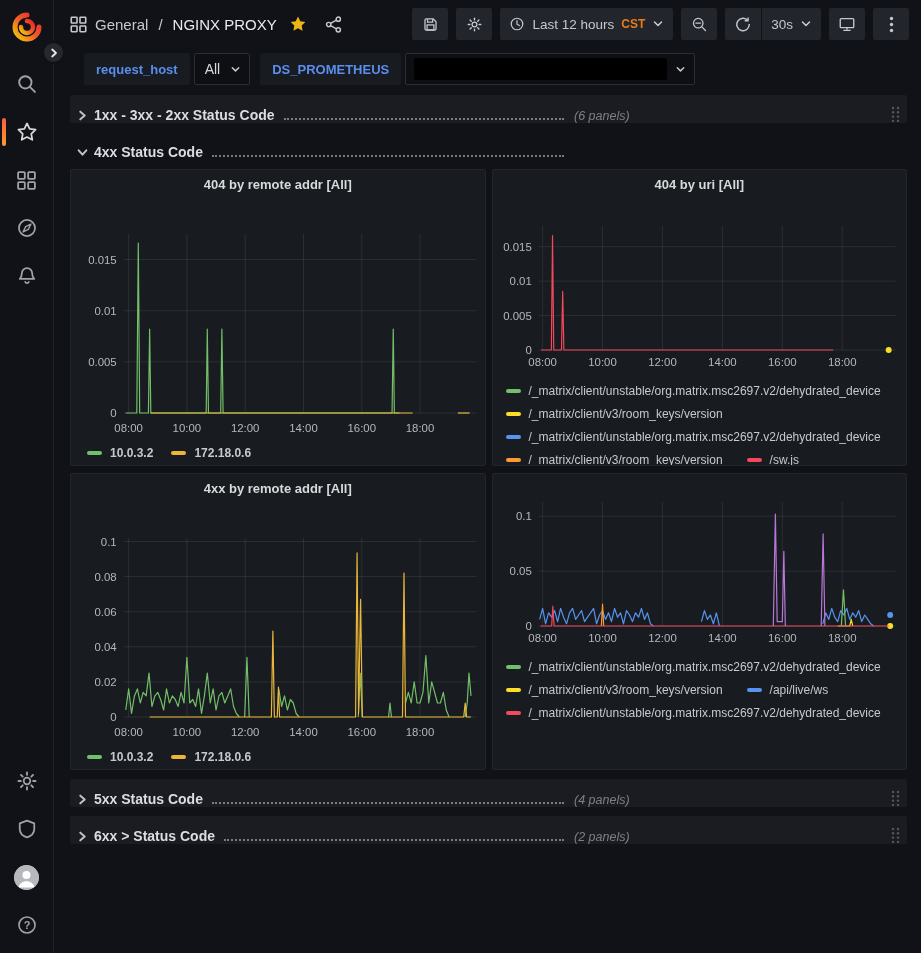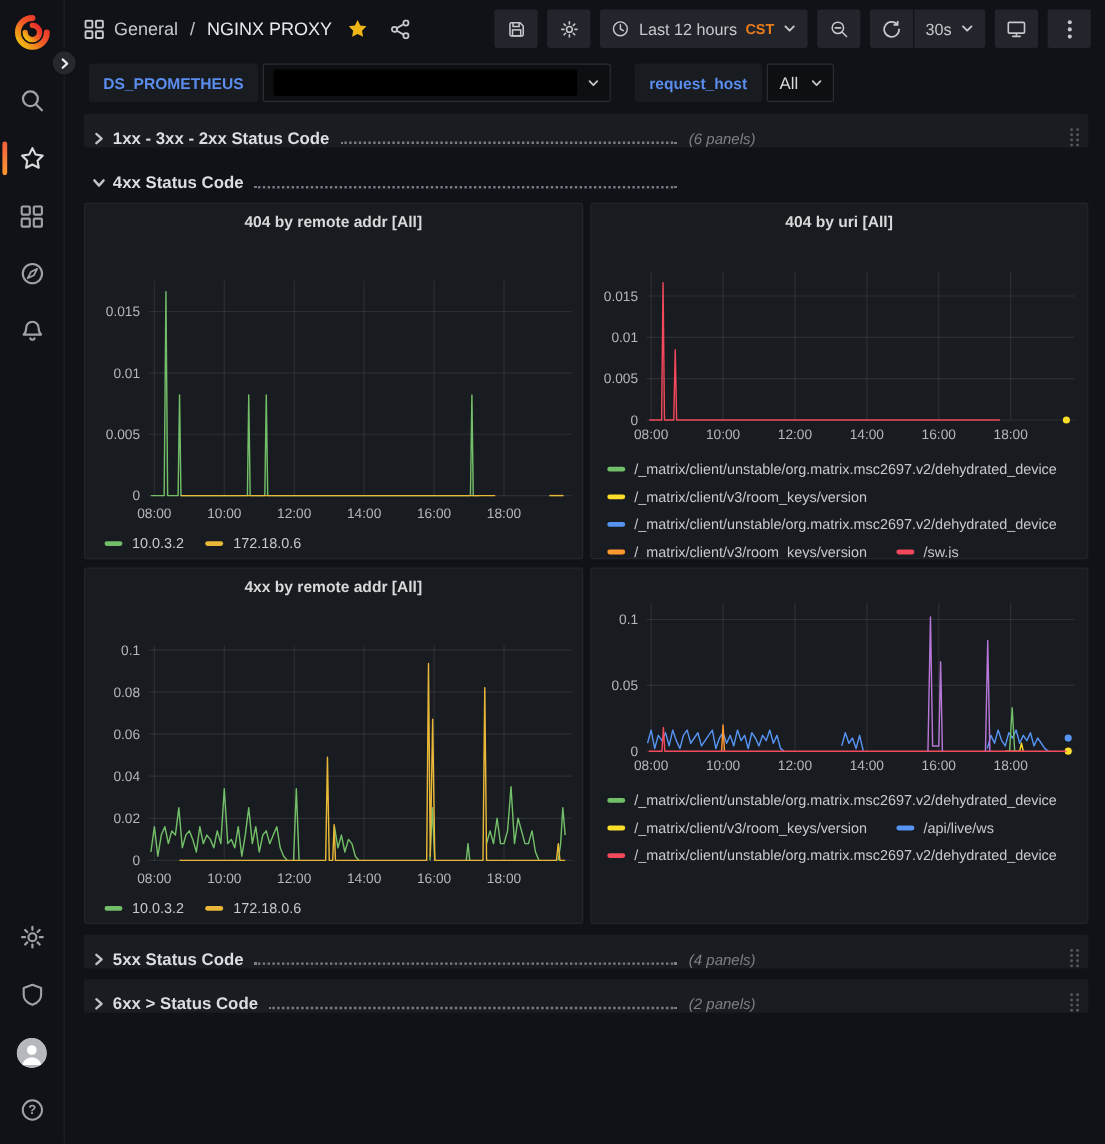--- a/index.html
+++ b/index.html
@@ -101,21 +101,21 @@
     height:297px; background:#181b1f; border:1px solid #22252b; border-radius:2px;
     overflow:hidden; display:flex; flex-direction:column; min-width:0;
   }
   .panel-title {
     height:28px; display:flex; align-items:center; justify-content:center;
     font-size:13px; font-weight:600; color:#d8d9da; cursor:pointer; flex:none; white-space:nowrap;
   }
   .panel-body { position:relative; flex:1; min-height:0; }
   .chart { width:100%; }
 
-  .legend-inline { display:flex; gap:18px; margin:4px 0 0 16px; white-space:nowrap; overflow:hidden; }
+  .legend-inline { display:flex; gap:18px; margin:4px 0 0 16px; white-space:nowrap; overflow:hidden;font-weight:bold; }
   .legend-rows { margin:5px 0 0 13px; }
   .lrow { height:23px; display:flex; gap:24px; align-items:center; white-space:nowrap; overflow:hidden; }
   .litem { display:flex; align-items:center; gap:8px; font-size:12px; color:#c8c9cd; cursor:pointer; flex:none; }
   .lswatch { width:15px; height:4px; border-radius:2px; flex:none; }
 </style>
 </head>
 <body>
 
 <nav class="sidebar">
   <div class="sb-logo">
@@ -339,35 +339,35 @@
         <svg width="5" height="17" viewBox="0 0 5 17">
             <circle cx="2.5" cy="2.5" r="1.7" fill="currentColor"></circle>
             <circle cx="2.5" cy="8.5" r="1.7" fill="currentColor"></circle>
             <circle cx="2.5" cy="14.5" r="1.7" fill="currentColor"></circle>
           </svg>
       </button>
     </div>
   </header>
 
   <div class="submenu">
+    <div class="var" style="margin-left:10px;">
+      <span class="var-label">request_host</span>
+      <span class="var-select">
+        <span class="var-value">All</span>
+        <span class="chev" style="display:flex;">
+          <svg width="11" height="11" viewBox="0 0 12 12">
+              <polyline points="2.5,4 6,7.5 9.5,4" fill="none" stroke="currentColor" stroke-width="1.6" stroke-linecap="round" stroke-linejoin="round"></polyline>
+            </svg>
+        </span>
+      </span>
+    </div>
     <div class="var">
       <span class="var-label">DS_PROMETHEUS</span>
       <span class="var-select" style="width:290px;justify-content:space-between;">
         <span class="redacted"></span>
-        <span class="chev" style="display:flex;">
-          <svg width="11" height="11" viewBox="0 0 12 12">
-              <polyline points="2.5,4 6,7.5 9.5,4" fill="none" stroke="currentColor" stroke-width="1.6" stroke-linecap="round" stroke-linejoin="round"></polyline>
-            </svg>
-        </span>
-      </span>
-    </div>
-    <div class="var" style="margin-left:10px;">
-      <span class="var-label">request_host</span>
-      <span class="var-select">
-        <span class="var-value">All</span>
         <span class="chev" style="display:flex;">
           <svg width="11" height="11" viewBox="0 0 12 12">
               <polyline points="2.5,4 6,7.5 9.5,4" fill="none" stroke="currentColor" stroke-width="1.6" stroke-linecap="round" stroke-linejoin="round"></polyline>
             </svg>
         </span>
       </span>
     </div>
   </div>
 
   <div class="dash">

